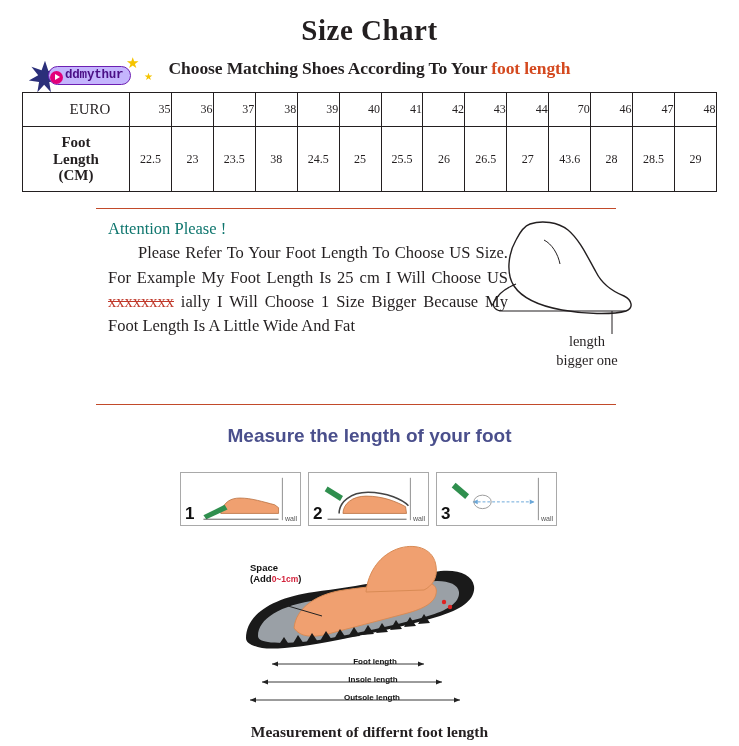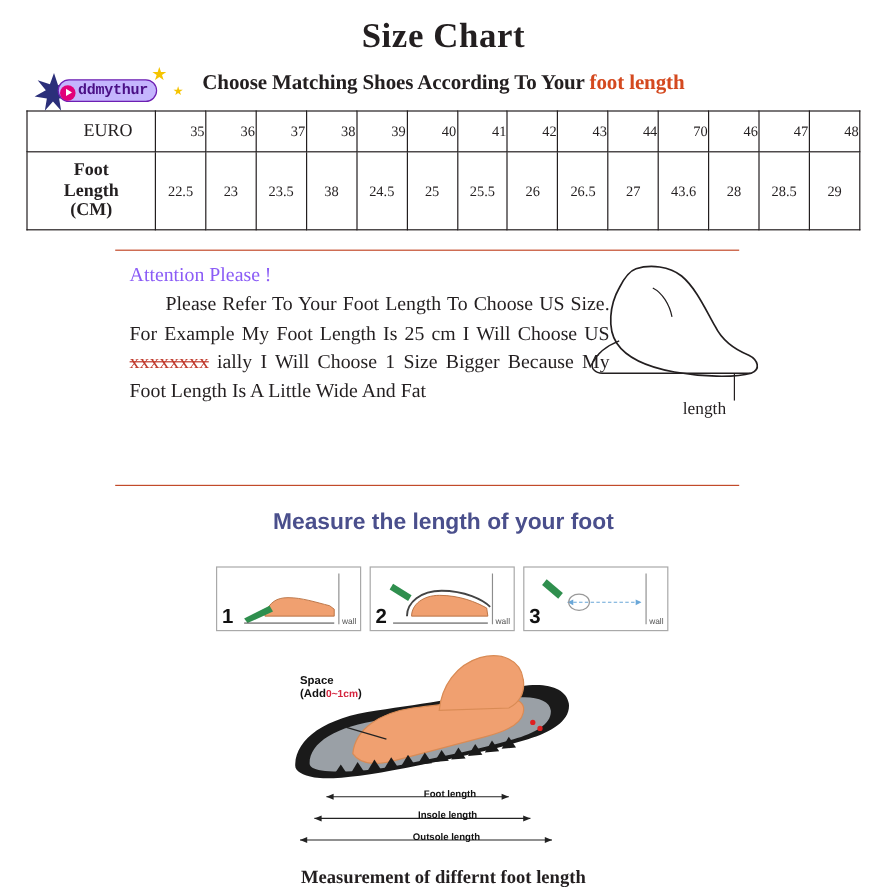--- a/index.html
+++ b/index.html
@@ -147,21 +147,21 @@
     position: absolute;
     left: 108px;
     top: 9px;
     width: 400px;
     font-size: 16.5px;
     line-height: 1.47;
     color: #231f20;
     text-align: justify;
   }
   .att-head {
-    color: #8b5cf6;
+    color: #0f766e;
     display: block;
   }
   .att-body {
     display: block;
     text-indent: 30px;
   }
   .strike {
     color: #c0392b;
     text-decoration: line-through;
   }
@@ -360,20 +360,21 @@
       <path d="M38 10 C50 6, 66 8, 76 16 C88 26, 96 44, 104 58 C110 70, 122 78, 132 82
                C140 86, 142 94, 134 97 C120 101, 92 100, 70 96 C48 92, 30 84, 22 72
                C14 60, 16 40, 24 26 C28 18, 32 12, 38 10 Z" fill="none" stroke="#231f20" stroke-width="1.4"></path>
       <path d="M24 70 C14 74, 6 80, 2 88 C0 93, 4 97, 10 97 L134 97" fill="none" stroke="#231f20" stroke-width="1.2"></path>
       <path d="M52 26 C60 30, 66 40, 68 50" fill="none" stroke="#231f20" stroke-width="1"></path>
       <line x1="120" y1="97" x2="120" y2="120" stroke="#231f20" stroke-width="1"></line>
     </svg>
 
     <div class="choose-note">
       <div>length</div>
+      <div>bigger one</div>
     </div>
   </div>
 
   <div class="divider"></div>
 
   <div class="measure-title">Measure the length of your foot</div>
 
   <div class="steps">
 
     <div class="step">

